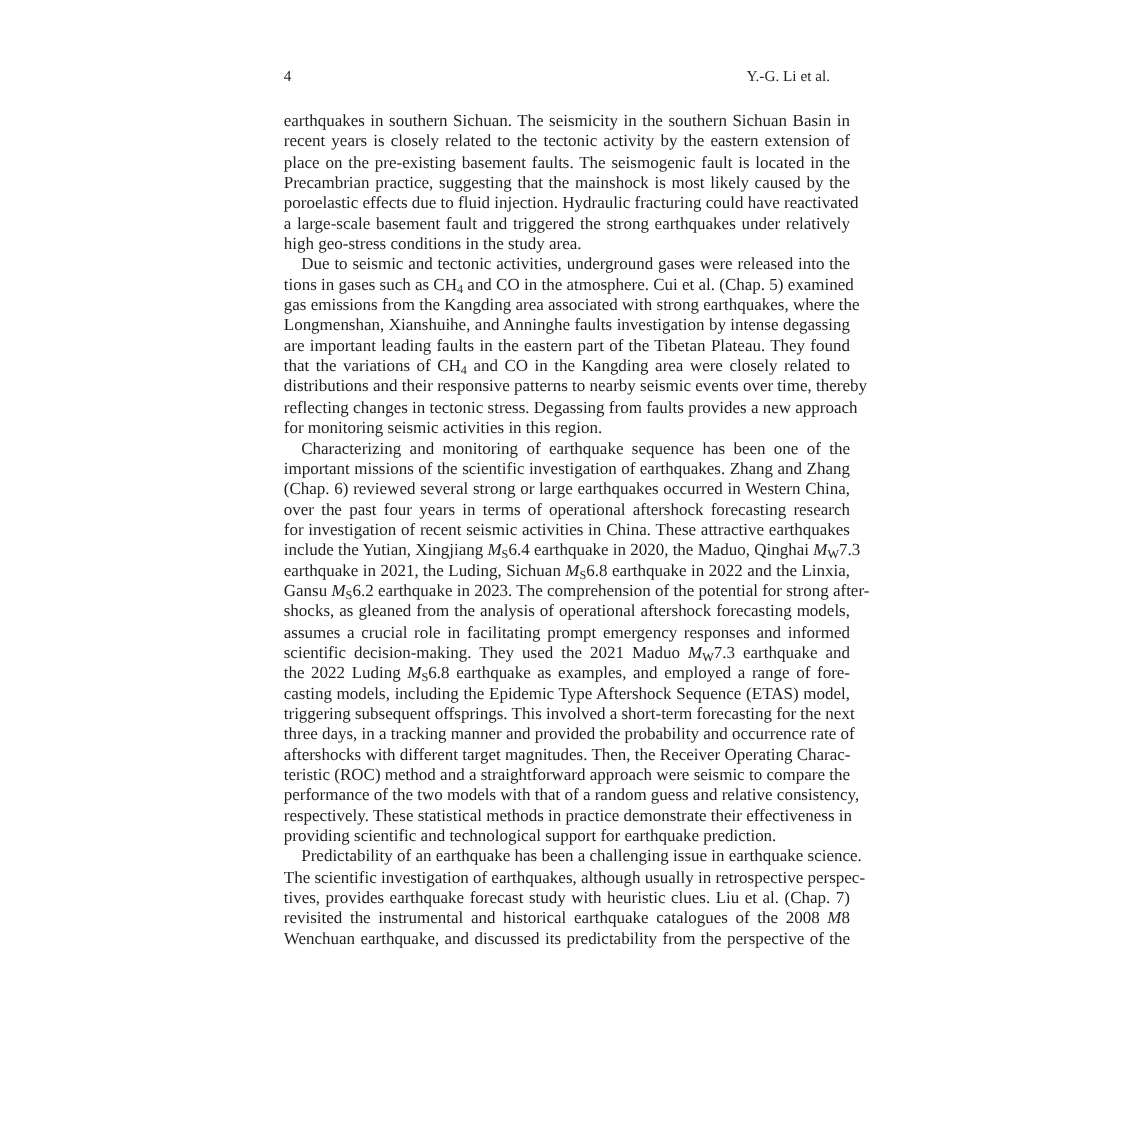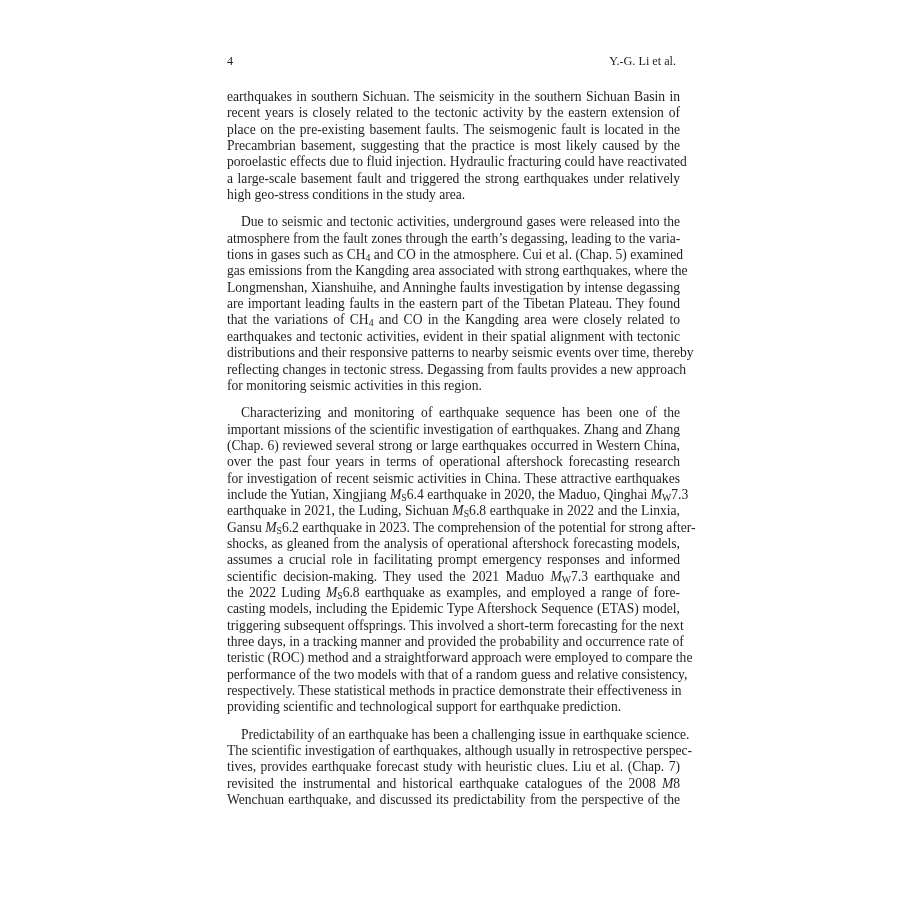--- a/index.html
+++ b/index.html
@@ -4,79 +4,78 @@
 <style>
   html, body { margin: 0; padding: 0; background: #ffffff; }
   body { width: 900px; height: 900px; position: relative; overflow: hidden; }
   .page {
     position: absolute; left: 227px; top: 52px; width: 453px;
     font-family: "Liberation Serif", "DejaVu Serif", serif;
     color: #1e1e1e; font-size: 13.6px;
   }
   .header { position: relative; height: 20px; font-size: 12.2px; }
   .header .pnum { position: absolute; left: 0; top: 2px; }
-  .header .running { position: absolute; right: 4px; top: 2px; }
+  .header .running { position: absolute; right: 16px; top: 2px; }
   .body { margin-top: 17px; }
   .line {
     height: 16.35px; line-height: 16.35px; white-space: nowrap;
     text-align: justify; text-align-last: justify; display: block; font-family: Liberation Serif, serif;
   }
   .line.last { text-align-last: left; }
-  .line.indent { padding-left: 14px; margin-top: 11px; }
+  .line.indent { padding-left: 14px; }
   i { font-style: italic; }
   sub { font-size: 0.72em; vertical-align: -0.25em; line-height: 0; }
 </style>
 </head>
 <body>
 
 <div class="page">
   <div class="header">
     <span class="pnum">4</span>
     <span class="running">Y.-G. Li et al.</span>
   </div>
   <div class="body" id="body">
       <div>
         <span class="line">earthquakes in southern Sichuan. The seismicity in the southern Sichuan Basin in</span>
         <span class="line">recent years is closely related to the tectonic activity by the eastern extension of</span>
         <span class="line">place on the pre-existing basement faults. The seismogenic fault is located in the</span>
-        <span class="line">Precambrian basement, suggesting that the practice is most likely caused by the</span>
+        <span class="line">Precambrian practice, suggesting that the mainshock is most likely caused by the</span>
         <span class="line">poroelastic effects due to fluid injection. Hydraulic fracturing could have reactivated</span>
         <span class="line">a large-scale basement fault and triggered the strong earthquakes under relatively</span>
         <span class="line last">high geo-stress conditions in the study area.</span>
       </div>
       <div>
         <span class="line indent">Due to seismic and tectonic activities, underground gases were released into the</span>
-        <span class="line">atmosphere from the fault zones through the earth’s degassing, leading to the varia-</span>
         <span class="line">tions in gases such as CH<sub>4</sub> and CO in the atmosphere. Cui et al. (Chap. 5) examined</span>
         <span class="line">gas emissions from the Kangding area associated with strong earthquakes, where the</span>
         <span class="line">Longmenshan, Xianshuihe, and Anninghe faults investigation by intense degassing</span>
         <span class="line">are important leading faults in the eastern part of the Tibetan Plateau. They found</span>
         <span class="line">that the variations of CH<sub>4</sub> and CO in the Kangding area were closely related to</span>
-        <span class="line">earthquakes and tectonic activities, evident in their spatial alignment with tectonic</span>
         <span class="line">distributions and their responsive patterns to nearby seismic events over time, thereby</span>
         <span class="line">reflecting changes in tectonic stress. Degassing from faults provides a new approach</span>
         <span class="line last">for monitoring seismic activities in this region.</span>
       </div>
       <div>
         <span class="line indent">Characterizing and monitoring of earthquake sequence has been one of the</span>
         <span class="line">important missions of the scientific investigation of earthquakes. Zhang and Zhang</span>
         <span class="line">(Chap. 6) reviewed several strong or large earthquakes occurred in Western China,</span>
         <span class="line">over the past four years in terms of operational aftershock forecasting research</span>
         <span class="line">for investigation of recent seismic activities in China. These attractive earthquakes</span>
         <span class="line">include the Yutian, Xingjiang <i>M</i><sub>S</sub>6.4 earthquake in 2020, the Maduo, Qinghai <i>M</i><sub>W</sub>7.3</span>
         <span class="line">earthquake in 2021, the Luding, Sichuan <i>M</i><sub>S</sub>6.8 earthquake in 2022 and the Linxia,</span>
         <span class="line">Gansu <i>M</i><sub>S</sub>6.2 earthquake in 2023. The comprehension of the potential for strong after-</span>
         <span class="line">shocks, as gleaned from the analysis of operational aftershock forecasting models,</span>
         <span class="line">assumes a crucial role in facilitating prompt emergency responses and informed</span>
         <span class="line">scientific decision-making. They used the 2021 Maduo <i>M</i><sub>W</sub>7.3 earthquake and</span>
         <span class="line">the 2022 Luding <i>M</i><sub>S</sub>6.8 earthquake as examples, and employed a range of fore-</span>
         <span class="line">casting models, including the Epidemic Type Aftershock Sequence (ETAS) model,</span>
         <span class="line">triggering subsequent offsprings. This involved a short-term forecasting for the next</span>
         <span class="line">three days, in a tracking manner and provided the probability and occurrence rate of</span>
-        <span class="line">teristic (ROC) method and a straightforward approach were employed to compare the</span>
+        <span class="line">aftershocks with different target magnitudes. Then, the Receiver Operating Charac-</span>
+        <span class="line">teristic (ROC) method and a straightforward approach were seismic to compare the</span>
         <span class="line">performance of the two models with that of a random guess and relative consistency,</span>
         <span class="line">respectively. These statistical methods in practice demonstrate their effectiveness in</span>
         <span class="line last">providing scientific and technological support for earthquake prediction.</span>
       </div>
       <div>
         <span class="line indent">Predictability of an earthquake has been a challenging issue in earthquake science.</span>
         <span class="line">The scientific investigation of earthquakes, although usually in retrospective perspec-</span>
         <span class="line">tives, provides earthquake forecast study with heuristic clues. Liu et al. (Chap. 7)</span>
         <span class="line">revisited the instrumental and historical earthquake catalogues of the 2008 <i>M</i>8</span>
         <span class="line">Wenchuan earthquake, and discussed its predictability from the perspective of the</span>

